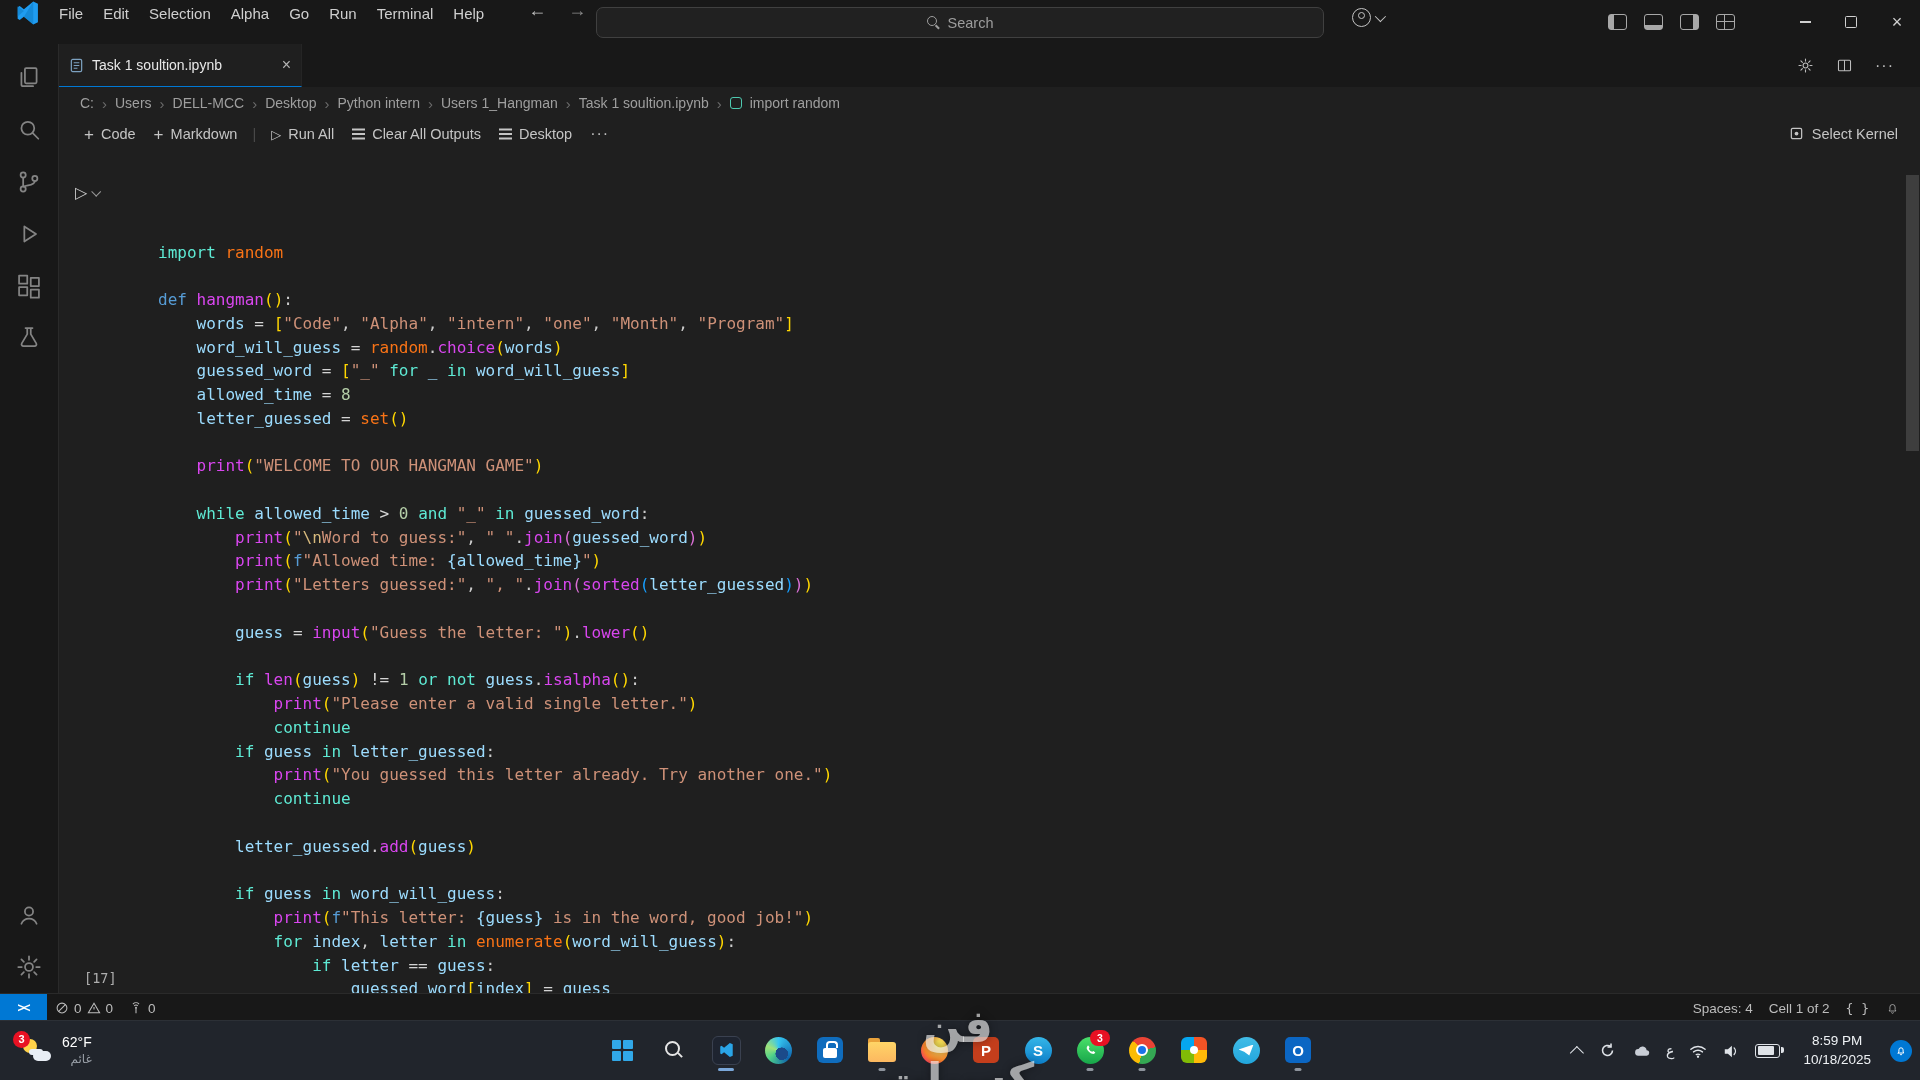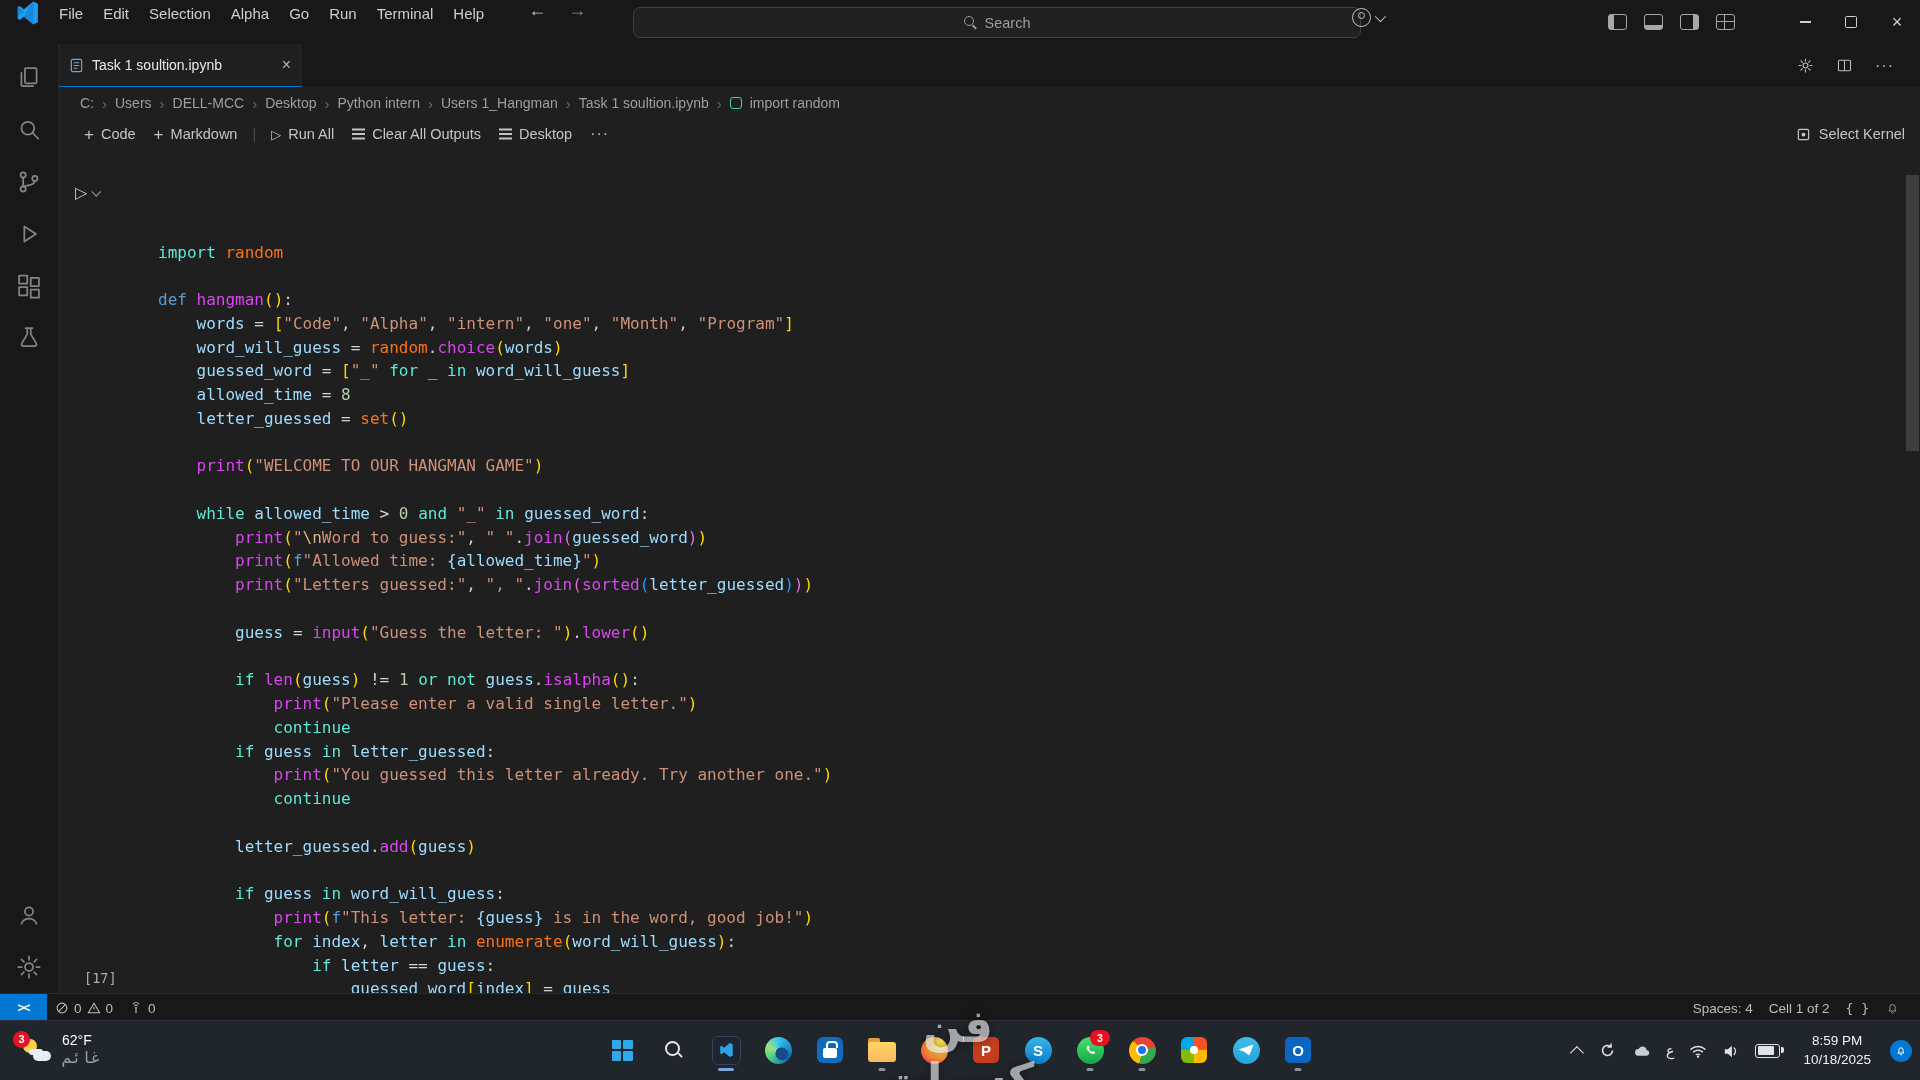--- a/index.html
+++ b/index.html
@@ -6,21 +6,21 @@
   .screen{position:relative;width:1920px;height:1080px;background:#1f1f1f;overflow:hidden;
           font-family:"Liberation Sans","DejaVu Sans",sans-serif;color:#ccc;}
 
   
   .titlebar{position:absolute;top:0;left:0;right:0;height:44px;background:#181818;border-bottom:1px solid #2a2a2a;display:flex;align-items:flex-start;}
   .vslogo{width:26px;height:26px;margin:0 9px 0 14px;flex:0 0 auto;}
   .menus{display:flex;font-size:15px;color:#cfcfcf;}
   .menus span{padding:5px 10px;border-radius:5px;cursor:default;}
   .nav-arrows{display:flex;gap:22px;margin-left:34px;font-size:18px;color:#c3c3c3;}
   .nav-arrows .fwd{color:#8b8b8b;}
-  .cmd-center{position:absolute;left:50%;transform:translateX(-50%);top:7px;width:726px;height:29px;background:#212121;border:1px solid #404040;border-radius:7px;display:flex;align-items:center;justify-content:center;color:#9d9d9d;font-size:14.5px;margin-left:37px;}
+  .cmd-center{position:absolute;left:50%;transform:translateX(-50%);top:7px;width:726px;height:29px;background:#212121;border:1px solid #404040;border-radius:7px;display:flex;align-items:center;justify-content:center;color:#9d9d9d;font-size:14.5px;}
   .mag{position:relative;width:13px;height:13px;margin-right:8px;}
   .mag::before{content:"";position:absolute;left:0;top:0;width:8px;height:8px;border:1.6px solid #9d9d9d;border-radius:50%;}
   .mag::after{content:"";position:absolute;left:8px;top:10px;width:5px;height:1.6px;background:#9d9d9d;transform:rotate(45deg);}
   .profile{position:absolute;left:1352px;top:8px;display:flex;align-items:center;gap:4px;color:#c3c3c3;}
   .pcirc{width:17px;height:17px;border:1.6px solid #c3c3c3;border-radius:50%;position:relative;}
   .pcirc::before{content:"";position:absolute;left:4.5px;top:3px;width:5px;height:5px;border:1.4px solid #c3c3c3;border-radius:50%;}
   .chev-d{width:7px;height:7px;border-right:1.6px solid #c3c3c3;border-bottom:1.6px solid #c3c3c3;transform:rotate(45deg) translateY(-2px);}
   .layout-icons{position:absolute;left:1608px;top:0;height:44px;display:flex;align-items:center;gap:17px;}
   .lic{width:17px;height:14px;border:1.4px solid #a8a8a8;border-radius:3px;position:relative;}
   .lic.l::before{content:"";position:absolute;left:0;top:0;bottom:0;width:5px;background:#a8a8a8;}
@@ -46,21 +46,21 @@
   .breadcrumb .sep{color:#6b6b6b;font-size:15px;}
   .sym{display:inline-block;width:10px;height:10px;border:1.6px solid #4ec9b0;border-radius:3px;}
 
   
   .nbtoolbar{position:absolute;top:119px;left:59px;right:0;height:30px;display:flex;align-items:center;padding-left:16px;font-size:14.5px;color:#c5c5c5;}
   .nbt{display:flex;align-items:center;gap:7px;padding:3px 9px;border-radius:5px;}
   .plus{font-size:17px;line-height:1;}
   .tri{font-size:13px;}
   .vsep{color:#4a4a4a;margin:0 6px;}
   .i-lines{display:inline-block;width:13px;height:2px;background:#c5c5c5;box-shadow:0 -4.5px 0 #c5c5c5,0 4.5px 0 #c5c5c5;}
-  .kernel{margin-left:auto;display:flex;align-items:flex-end;gap:8px;padding-right:15px;}
+  .kernel{margin-left:auto;display:flex;align-items:flex-start;gap:8px;padding-right:22px;}
 
   
   .activitybar{position:absolute;top:44px;left:0;bottom:87px;width:59px;background:#181818;border-right:1px solid #2a2a2a;display:flex;flex-direction:column;align-items:center;padding-top:8px;box-sizing:border-box;}
   .ab{width:48px;height:52px;display:flex;align-items:center;justify-content:center;}
   .ab svg{stroke:#848484;fill:none;stroke-width:1.5;stroke-linecap:round;stroke-linejoin:round;}
   .ab.push{margin-top:auto;}
 
   
   .editor{position:absolute;top:147px;left:59px;right:0;bottom:87px;background:#1f1f1f;overflow:hidden;}
   .runbtn{position:absolute;left:16px;top:36px;display:flex;align-items:center;gap:5px;color:#c9c9c9;font-size:16px;}
@@ -82,21 +82,21 @@
 
   
   .taskbar{position:absolute;left:0;right:0;bottom:0;height:59px;background:#21252c;border-top:1px solid rgba(255,255,255,.05);}
   .weather{position:absolute;left:12px;top:0;height:100%;display:flex;align-items:center;gap:10px;padding:0 8px;}
   .wsun{position:relative;width:32px;height:30px;}
   .wsun::before{content:"";position:absolute;left:3px;top:3px;width:14px;height:14px;border-radius:50%;background:#ffd24a;}
   .wsun::after{content:"";position:absolute;right:1px;bottom:5px;width:18px;height:10px;background:#e8eef5;border-radius:10px;box-shadow:-6px -4px 0 -2px #e8eef5;}
   .wbadge{position:absolute;left:-7px;top:-5px;width:17px;height:17px;background:#e81123;border-radius:50%;color:#fff;font-size:11px;font-weight:bold;display:flex;align-items:center;justify-content:center;z-index:2;}
   .wtxt{line-height:1.25;}
   .wtemp{font-size:14px;color:#fff;}
-  .wcond{font-size:16px;color:#9aa0a8;direction:rtl;font-family:Liberation Mono, monospace;}
+  .wcond{font-size:12px;color:#9aa0a8;direction:rtl;font-family:Liberation Sans, sans-serif;}
   .tb-apps{position:absolute;left:50%;transform:translateX(-50%);top:7px;display:flex;gap:8px;}
   .tb-icon{width:44px;height:44px;border-radius:5px;display:flex;align-items:center;justify-content:center;position:relative;}
   .tb-icon.running::before{content:"";position:absolute;bottom:1px;left:50%;transform:translateX(-50%);width:7px;height:3px;border-radius:2px;background:#8d939c;}
   .tb-icon.active::before{width:16px;background:#7aa7d9;}
   .badge{position:absolute;top:2px;right:2px;min-width:16px;height:16px;background:#e81123;border-radius:8px;color:#fff;font-size:10.5px;font-weight:bold;display:flex;align-items:center;justify-content:center;padding:0 2px;z-index:2;}
   .ic-start{width:21px;height:21px;display:grid;grid-template-columns:1fr 1fr;grid-template-rows:1fr 1fr;gap:2.5px;}
   .ic-start i{background:#31a8e8;border-radius:1px;}
   .ic-search{position:relative;width:20px;height:20px;}
   .ic-search::before{content:"";position:absolute;left:1px;top:1px;width:11px;height:11px;border:2px solid #e6e6e6;border-radius:50%;}
   .ic-search::after{content:"";position:absolute;left:13px;top:14px;width:6px;height:2px;background:#e6e6e6;transform:rotate(45deg);}

